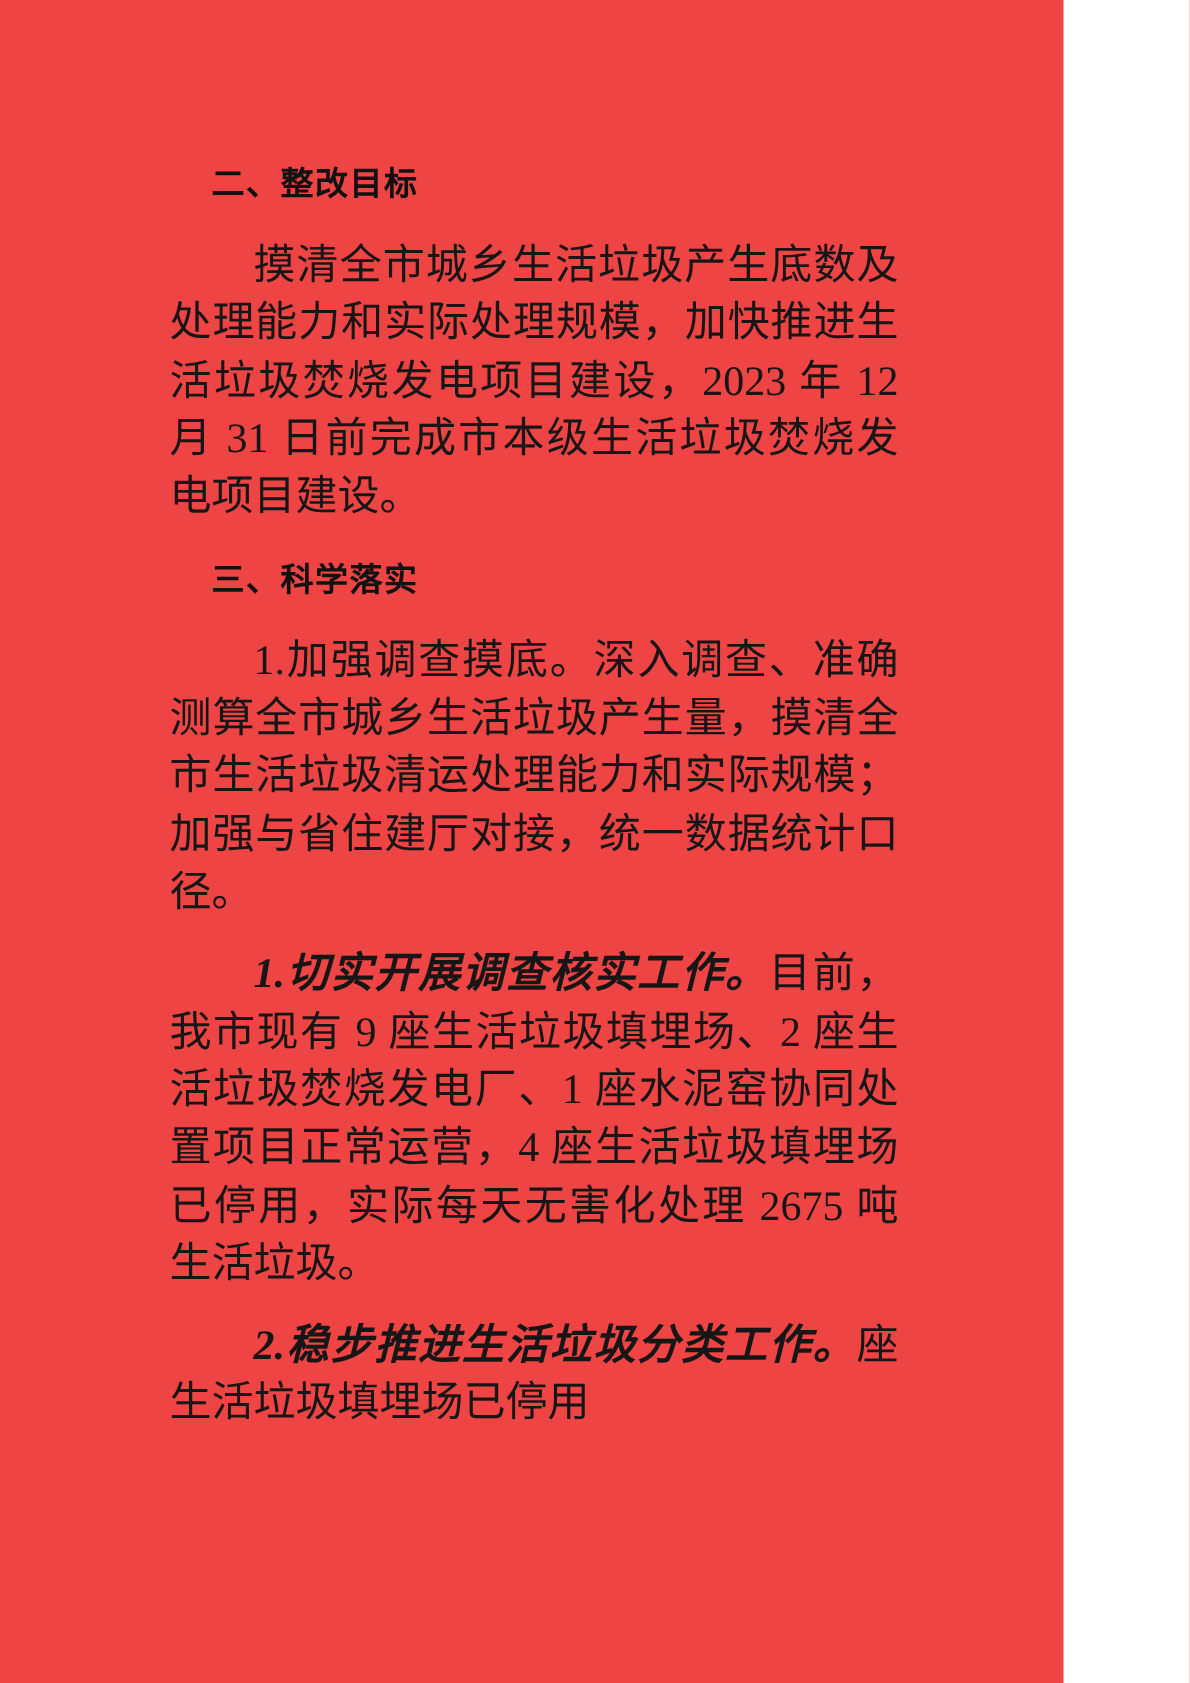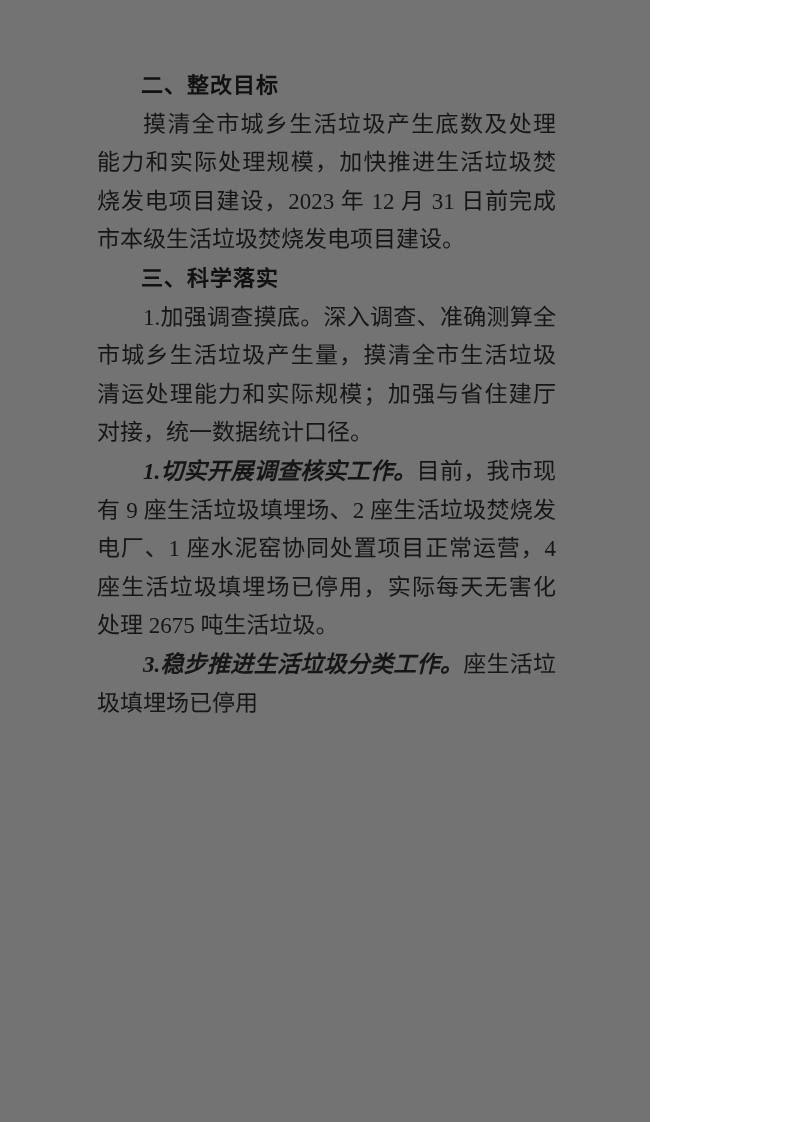--- a/index.html
+++ b/index.html
@@ -1,40 +1,40 @@
 <!DOCTYPE html>
 <html lang="zh-CN"><head>
 <meta charset="utf-8">
 <style>
   html, body { margin: 0; padding: 0; background: #ffffff; }
   .page {
     position: relative;
-    width: 650px;
+    width: 709px;
     height: 1122px;
-    background: #737373;
+    background: #ef4444;
     box-sizing: border-box;
-    padding: 67px 94px 0 97px;
+    padding: 104px 94px 0 97px;
     overflow: hidden;
   }
   .doc-heading {
     font-family: "Liberation Sans", "DejaVu Sans", sans-serif;
     font-weight: 700;
     font-size: 22px;
     line-height: 38.6px;
     color: #111111;
     margin: 0;
     text-indent: 2em;
     letter-spacing: 1px;
   }
   .doc-para {
     font-family: "Liberation Serif", "DejaVu Serif", serif;
-    font-size: 23px;
+    font-size: 28px;
     line-height: 38.6px;
     color: #161616;
-    margin: 0;
+    margin: 16px;
     text-indent: 2em;
     text-align: justify;
   }
   .doc-para .lead {
     font-style: italic;
     font-weight: 600;
   }
 </style>
 </head>
 <body>
@@ -47,15 +47,15 @@
 
   <h2 class="doc-heading">三、科学落实</h2>
 
   <p class="doc-para"><span>1.加强调查摸底。深入调查、准确测算全市城乡生活垃圾产生量，摸清全市生活垃圾清运处理能力和实际规模；加强与省住建厅对接，统一数据统计口径。</span></p>
 
 
 
 
   <p class="doc-para"><span class="lead">1.切实开展调查核实工作。</span><span>目前，我市现有 9 座生活垃圾填埋场、2 座生活垃圾焚烧发电厂、1 座水泥窑协同处置项目正常运营，4 座生活垃圾填埋场已停用，实际每天无害化处理 2675 吨生活垃圾。</span></p>
 
-  <p class="doc-para"><span class="lead">3.稳步推进生活垃圾分类工作。</span><span>座生活垃圾填埋场已停用</span></p>
+  <p class="doc-para"><span class="lead">2.稳步推进生活垃圾分类工作。</span><span>座生活垃圾填埋场已停用</span></p>
 
 </div>
 
 </body></html>

